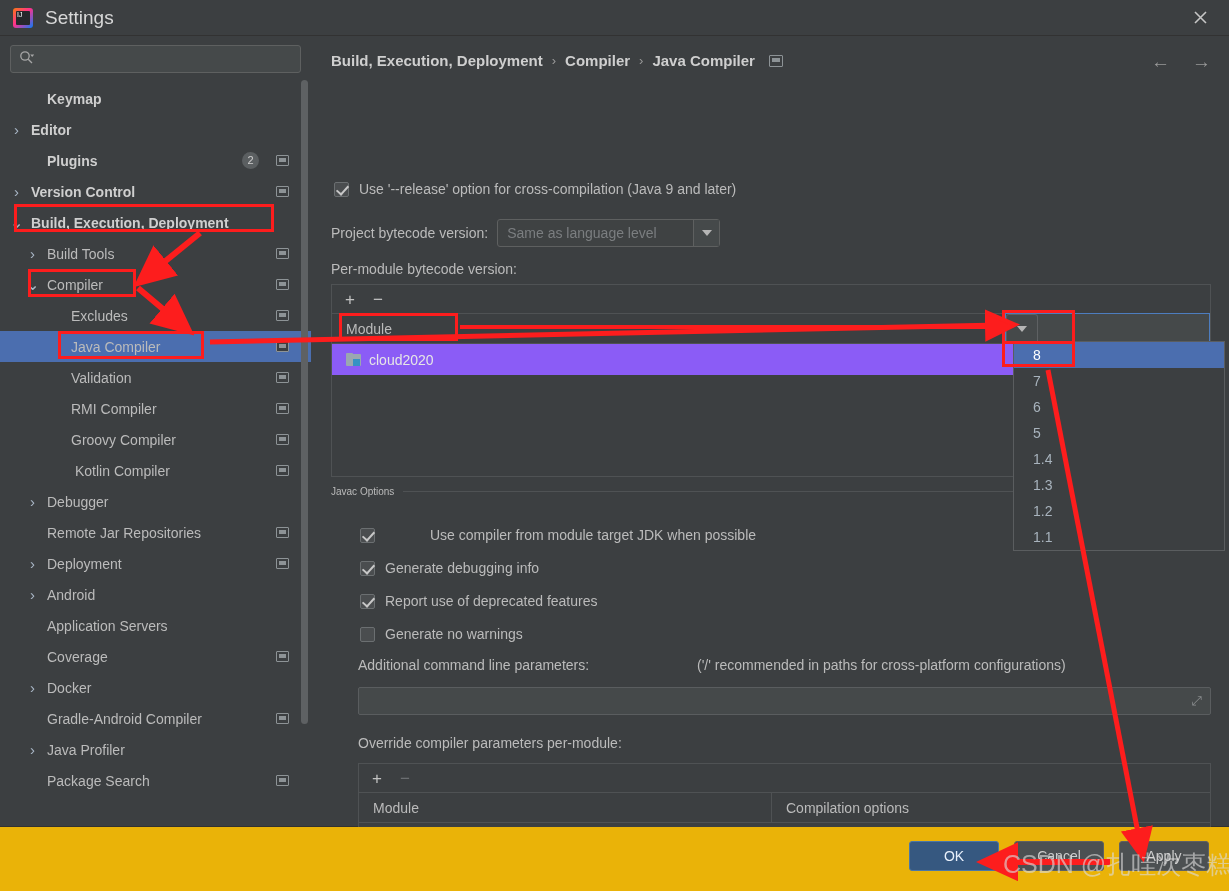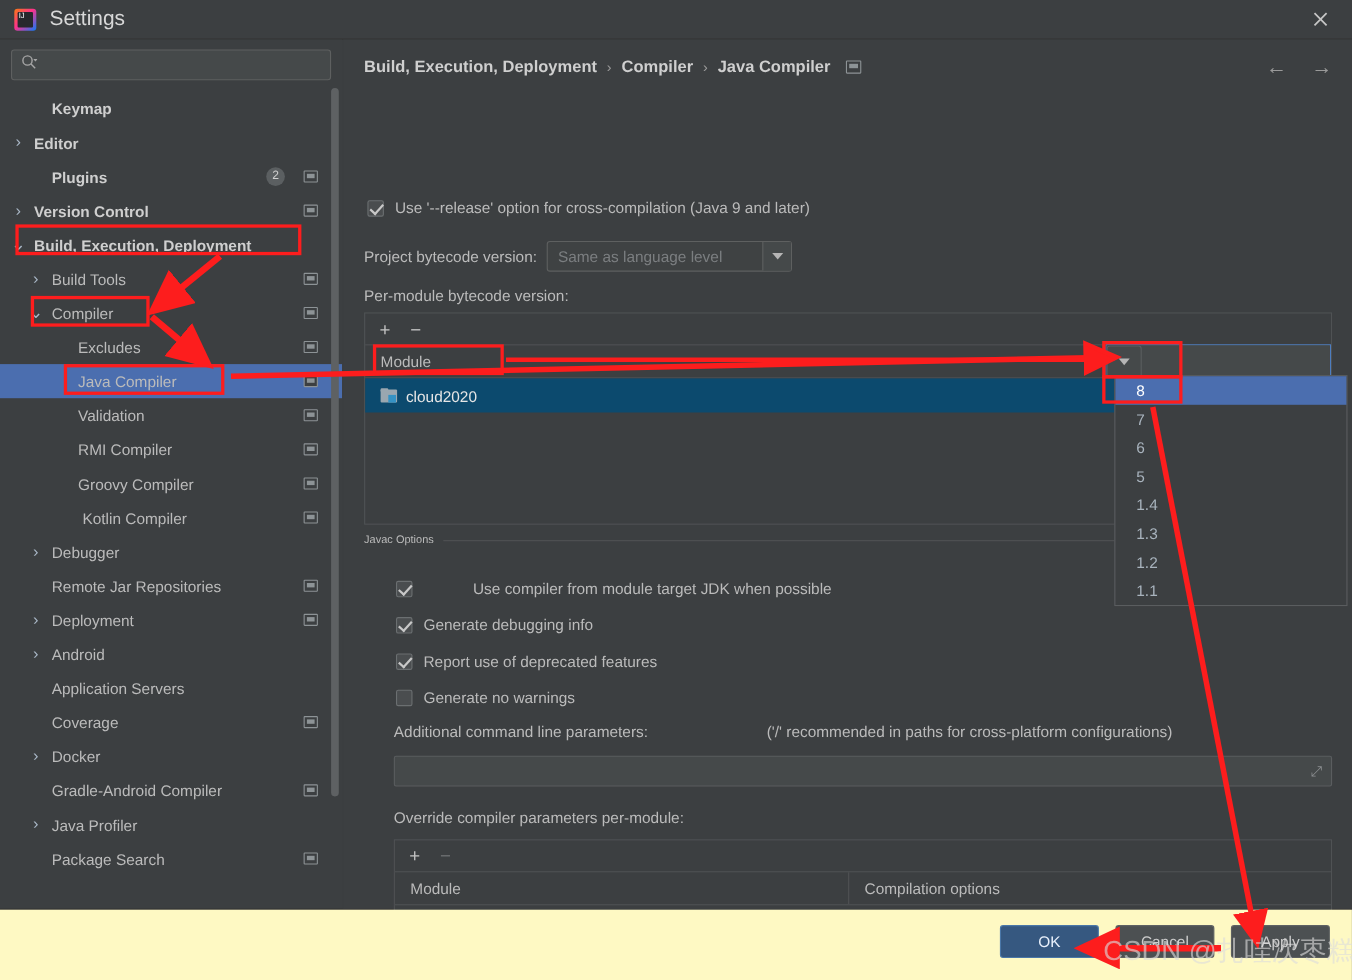--- a/index.html
+++ b/index.html
@@ -139,21 +139,21 @@
     height: 29px; display: flex; align-items: center; padding-left: 13px; gap: 18px;
     border-bottom: 1px solid #4f5254;
   }
   .tb-btn { color: #c2c2c2; font-size: 17px; cursor: pointer; line-height: 17px; }
   .tb-btn.dim { color: #6e7173; }
   .tbl-head { height: 30px; display: flex; align-items: center; border-bottom: 1px solid #4f5254; }
   .tbl-head .th { color: #bbbbbb; font-size: 14px; padding-left: 14px; height: 100%;
      display: flex; align-items: center; }
   .tbl-head .th.div { border-left: 1px solid #4f5254; }
   .tbl-row { height: 31px; display: flex; align-items: center; }
-  .tbl-row.sel { background: #0c4a6e; }
+  .tbl-row.sel { background: #8b5cf6; }
   .mod-icon {
     width: 15px; height: 13px; margin-left: 14px; position: relative; flex: 0 0 auto;
   }
   .mod-icon .f { position: absolute; left: 0; top: 1px; width: 15px; height: 12px;
      background: #9aa7b0; border-radius: 1px; }
   .mod-icon .t { position: absolute; left: 0; top: 0px; width: 7px; height: 3px;
      background: #9aa7b0; border-radius: 1px 1px 0 0; }
   .mod-icon .b { position: absolute; left: 7px; top: 6px; width: 7px; height: 7px; background: #3592c4; }
   .mod-name { margin-left: 8px; color: #e6e6e6; font-size: 14px; }
   .empty-note { color: #8a8d8f; font-size: 14px; }
@@ -189,21 +189,21 @@
   .group-hdr .g-txt { color: #bbbbbb; font-size: 10px; padding-right: 9px; }
   .group-hdr .g-line { flex: 1 1 auto; height: 1px; background: #4f5254; }
 
   .textfield {
     position: absolute; background: #45494a; border: 1px solid #5a5d5f; border-radius: 2px;
     height: 28px; display: flex; align-items: center; justify-content: flex-end; padding-right: 8px;
   }
   .expand-ico { color: #8b8e90; font-size: 13px; }
 
   
-  .btnbar { position: absolute; left: 0; top: 827px; width: 1229px; height: 64px; background: #fef9c3; }
+  .btnbar { position: absolute; left: 0; top: 827px; width: 1229px; height: 64px; background: #eab308; }
   .btn {
     position: absolute; height: 30px; border-radius: 3px; font-size: 14px;
     display: flex; align-items: center; justify-content: center; cursor: pointer;
     border: 1px solid #5e6163; background: #4c5052; color: #cccccc;
   }
   .btn.primary { background: #365880; border: 1px solid #4a77a8; color: #e8f0fb; }
 
   
   .ann-box { position: absolute; border: 3px solid #fd1d1d; pointer-events: none; z-index: 60; }
   .ann-svg { position: absolute; left: 0; top: 0; width: 1229px; height: 891px;

